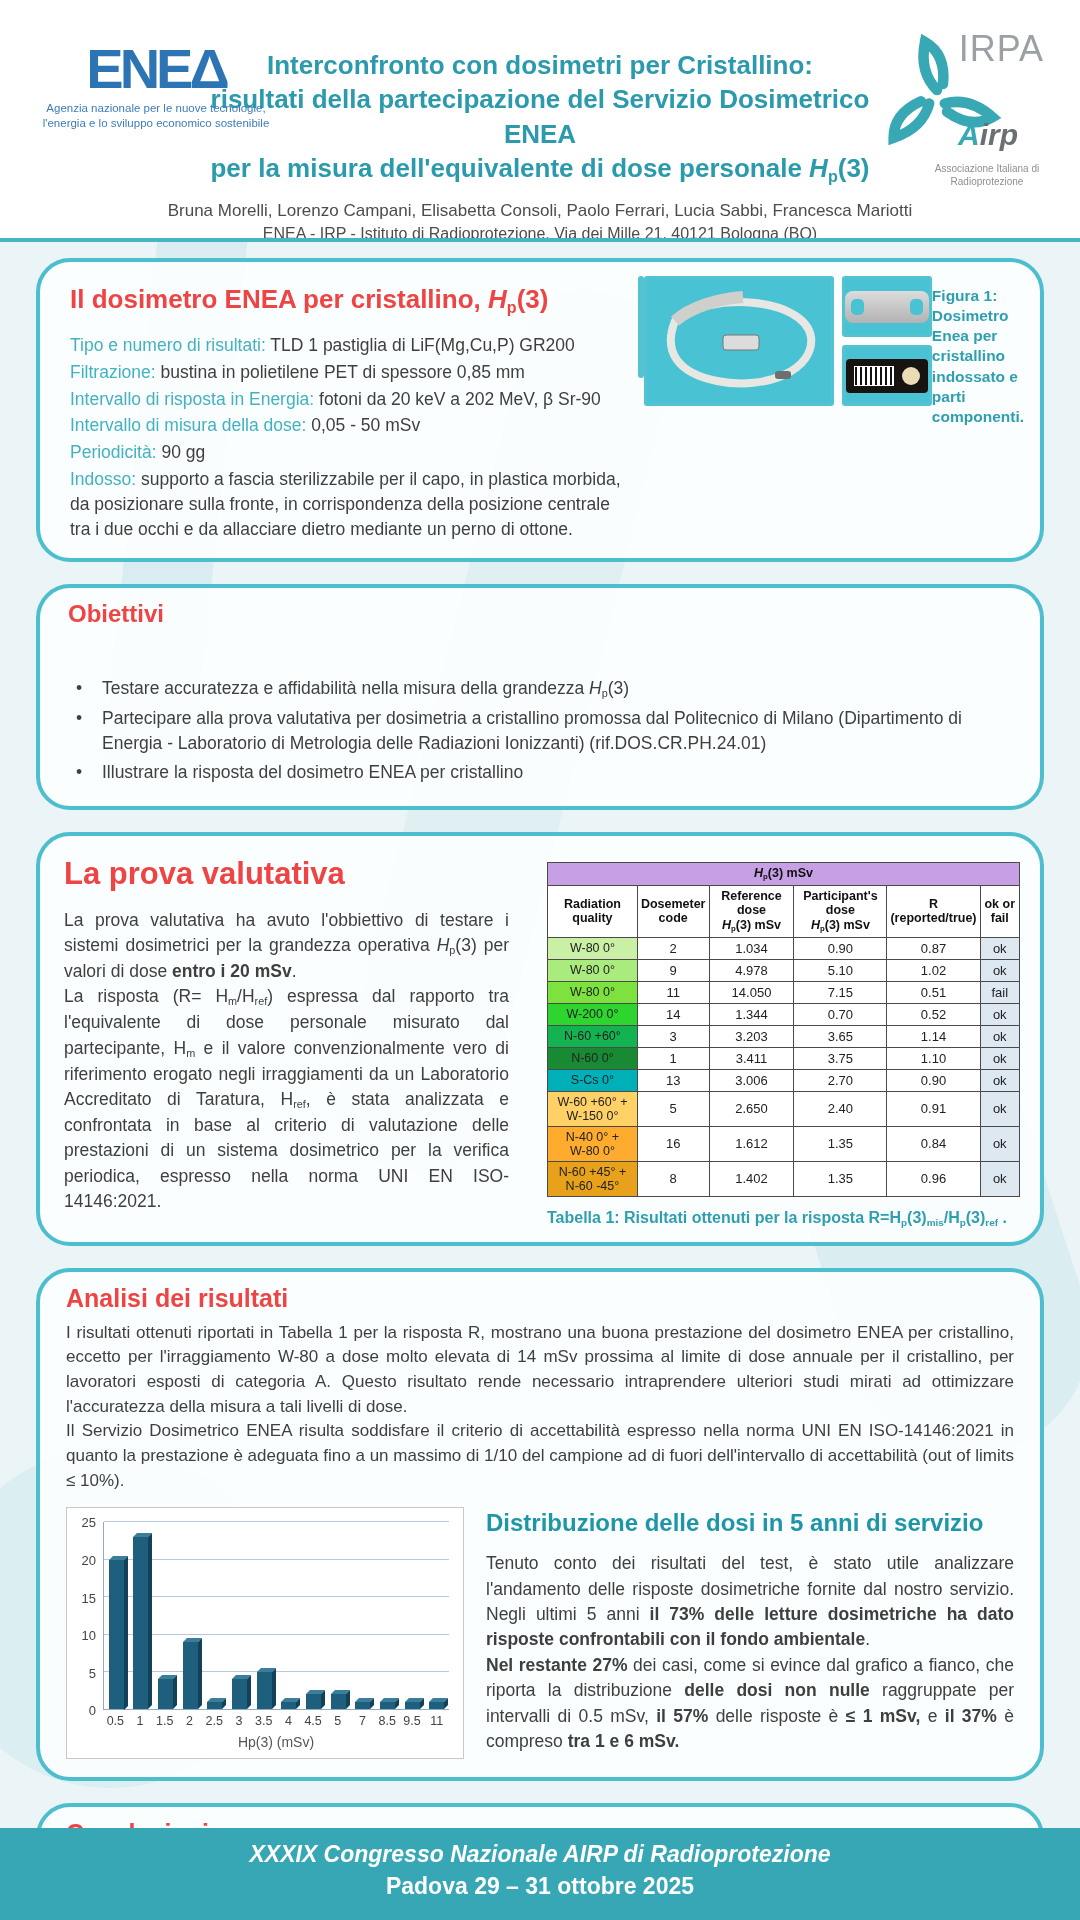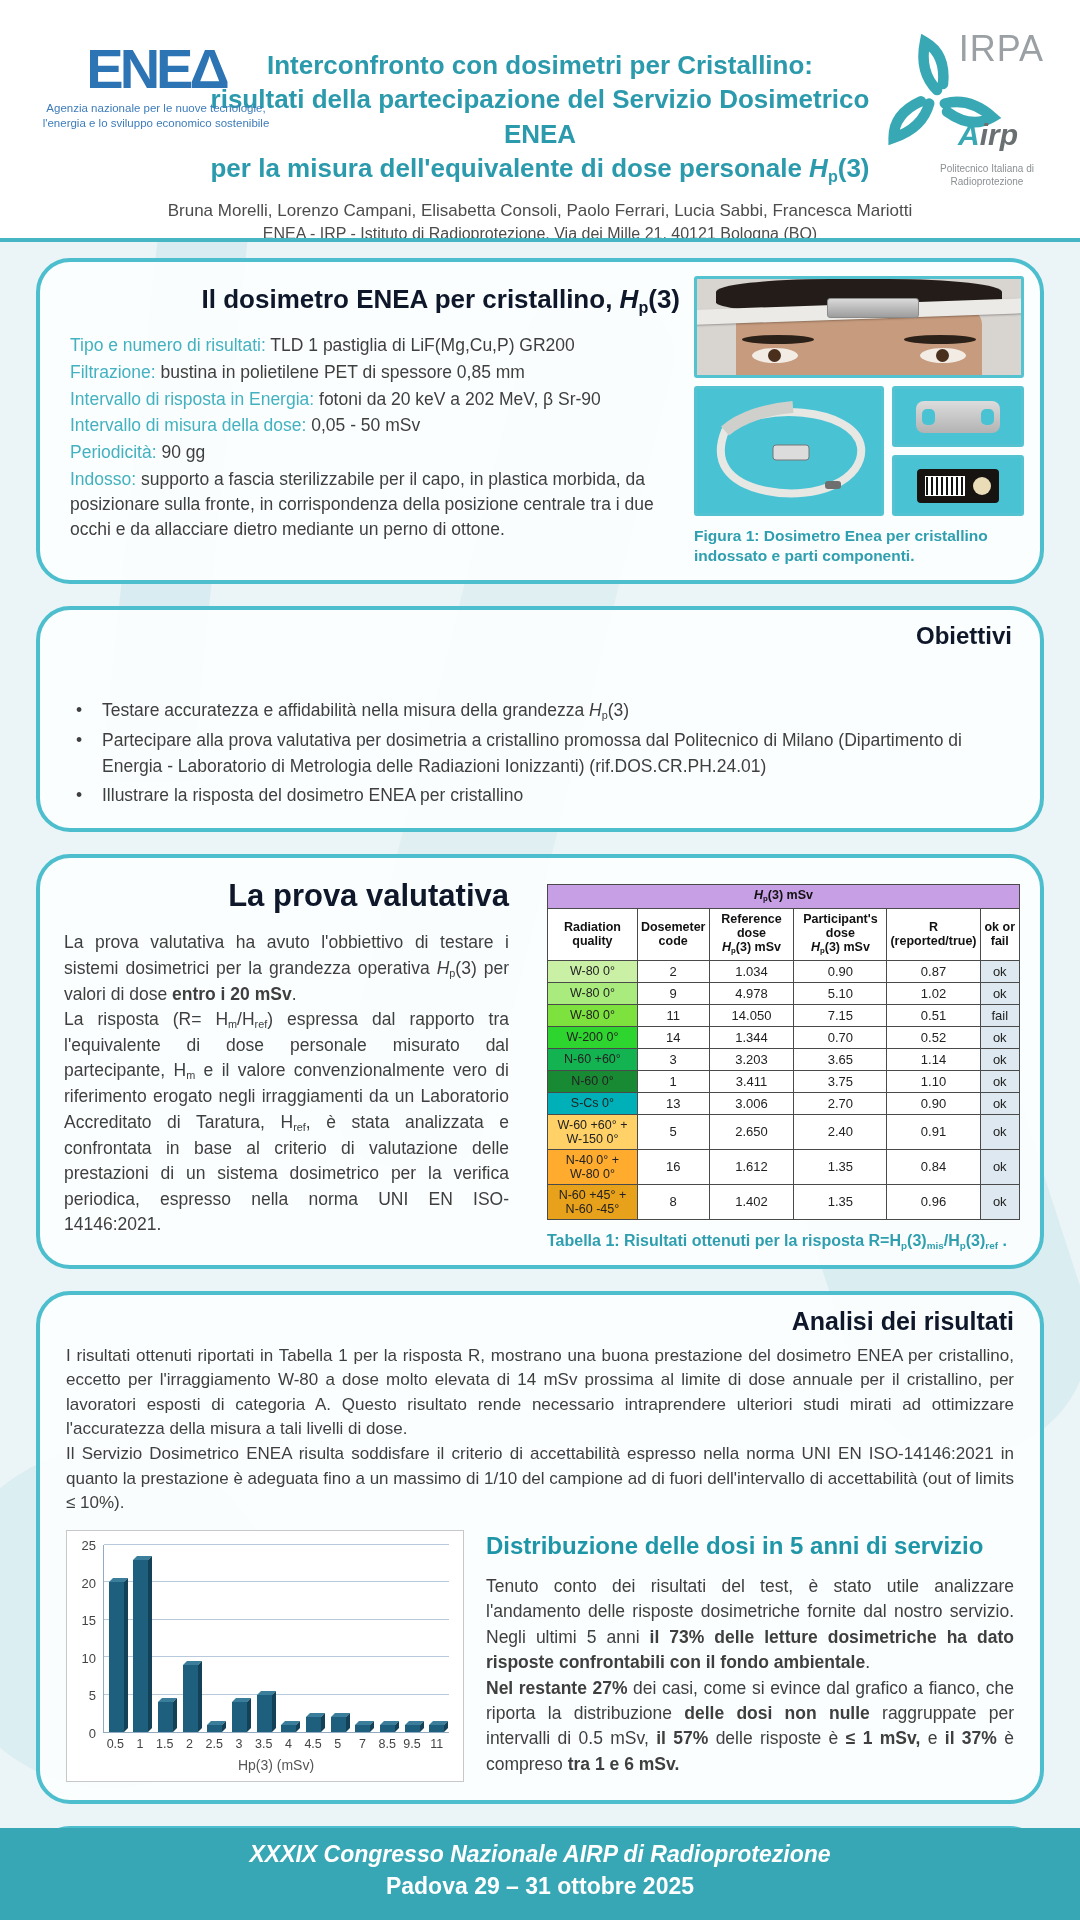--- a/index.html
+++ b/index.html
@@ -23,29 +23,29 @@
   
   .main { flex:1 1 auto; position:relative; background:#ebf4f6; border-top:4px solid #47b6c4; padding:16px 36px 6px; overflow:hidden; }
   .wm { position:absolute; z-index:0; }
   .wm1 { left:130px; top:-20px; width:90px; height:560px; background:rgba(200,229,236,0.55); transform:skewX(-6deg); }
   .wm2 { left:430px; top:40px; width:150px; height:900px; background:rgba(205,232,238,0.4); transform:rotate(14deg); border-radius:60px; }
   .wm3 { right:40px; top:660px; width:240px; height:560px; background:rgba(198,228,235,0.45); transform:rotate(-18deg); border-radius:120px; }
   .wm4 { left:-60px; bottom:40px; width:340px; height:340px; background:rgba(203,231,237,0.5); border-radius:50%; }
 
   .panel { position:relative; z-index:1; background:rgba(251,254,254,0.93); border:4px solid #4cbecd; border-radius:34px; margin-bottom:22px; }
 
-  .sec-title { color:#0f172a; font-weight:800; text-align:right; }
+  .sec-title { color:#ef4444; font-weight:800; text-align:left; }
 
   
   .box-dosimeter { display:flex; padding:14px 16px 14px 30px; min-height:298px; }
   .box-dosimeter .left { flex:1 1 auto; padding-right:14px; }
   .box-dosimeter .sec-title { font-size:26px; margin:8px 0 16px; }
   .spec { font-size:17.5px; line-height:1.42; color:#3f3f3f; margin-bottom:2px; }
   .spec-label { color:#43b1bf; }
-  .figure-col { flex:0 0 330px; display:flex; flex-direction:column; }
+  .figure-col { flex:0 0 330px; display:flex; flex-direction:row; }
   .photo { border:3px solid #53c3d2; border-radius:3px; overflow:hidden; position:relative; background:#49c3d4; }
   .face-photo { height:102px; background:#d8d4d0; margin-bottom:8px; }
   .face-skin { position:absolute; left:12%; right:12%; top:8%; bottom:0; background:#c79b7d; border-radius:42% 42% 0 0; }
   .face-hair { position:absolute; left:6%; right:6%; top:0; height:34%; background:#241c18; border-radius:40% 40% 30% 30%; }
   .head-band { position:absolute; left:-4px; right:-4px; top:26%; height:15px; background:#eceae6; transform:rotate(-2deg); box-shadow:0 1px 2px rgba(0,0,0,0.3); }
   .band-dosimeter { position:absolute; left:40%; top:20%; width:92px; height:20px; background:linear-gradient(#d9d9d9,#9d9d9d); border:1px solid #8a8a8a; border-radius:3px; }
   .brow { position:absolute; top:58%; width:72px; height:9px; background:#2b2118; border-radius:50%; }
   .brow.l { left:14%; } .brow.r { right:14%; }
   .eye { position:absolute; top:72%; width:46px; height:15px; background:#f3ece4; border-radius:50%; }
   .eye.l { left:17%; } .eye.r { right:17%; }
@@ -139,21 +139,21 @@
           <g transform="rotate(120 50 50)">
             <path d="M50 44 Q38 32 42 12 Q56 20 54 40"></path>
           </g>
           <g transform="rotate(240 50 50)">
             <path d="M50 44 Q38 32 42 12 Q56 20 54 40"></path>
           </g>
         </g>
       </svg>
       <div class="irpa-word">IRPA</div>
       <div class="airp-word"><span class="a-accent">A</span><span>irp</span></div>
-      <div class="irpa-caption">Politecnico Italiana di Radioprotezione</div>
+      <div class="irpa-caption">Associazione Italiana di Radioprotezione</div>
     </div>
     <div class="authors">Bruna Morelli, Lorenzo Campani, Elisabetta Consoli, Paolo Ferrari, Lucia Sabbi, Francesca Mariotti</div>
     <div class="affiliation">ENEA - IRP - Istituto di Radioprotezione, Via dei Mille 21, 40121 Bologna (BO)</div>
     <div class="email">bruna.morelli@enea.it</div>
   </div>
 
   <div class="main">
     <div class="wm wm1"></div>
     <div class="wm wm2"></div>
     <div class="wm wm3"></div>

